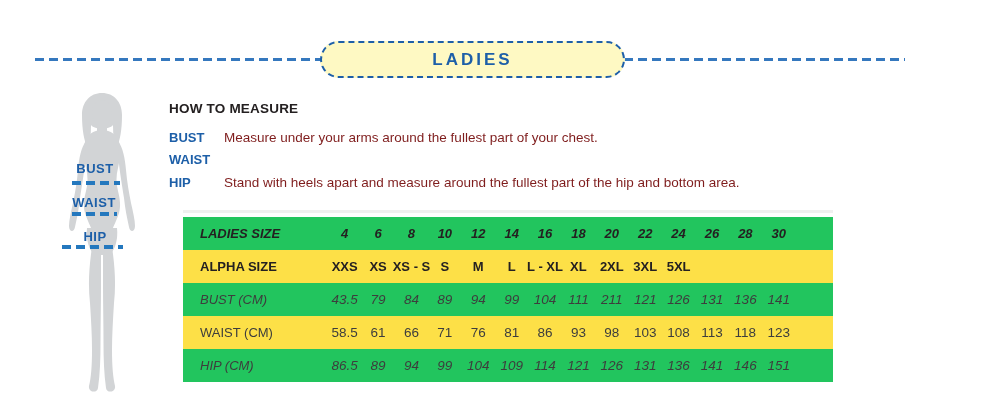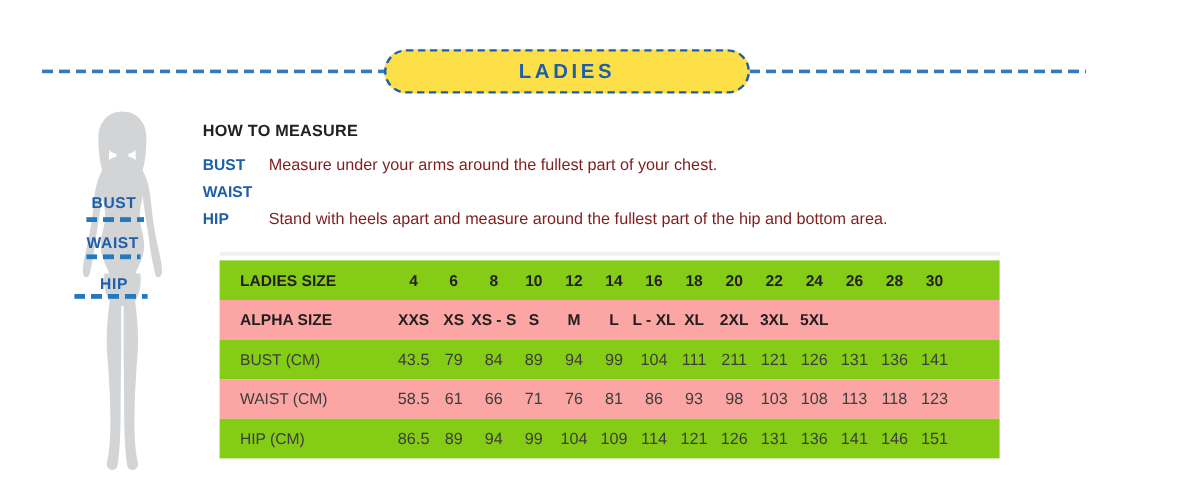--- a/index.html
+++ b/index.html
@@ -19,21 +19,21 @@
     top: 58px;
     height: 3px;
     background: repeating-linear-gradient(90deg, #3578be 0 9px, transparent 9px 14px);
   }
   .hline-left  { left: 35px;  width: 286px; }
   .hline-right { left: 624px; width: 281px; }
   .badge {
     position: absolute;
     left: 320px; top: 41px;
     width: 305px; height: 37px;
-    background: #fde047;
+    background: #fef9c3;
     border: 2px dashed #1d5fa8;
     border-radius: 19px;
     display: flex; align-items: center; justify-content: center;
   }
   .badge-title {
     color: #1d5fa8;
     font-size: 17px;
     font-weight: bold;
     letter-spacing: 3px;
   }
@@ -101,23 +101,23 @@
   .table-topline {
     width: 650px; height: 3px;
     background: #f0f0f0;
     margin-bottom: 4px;
   }
   .trow {
     display: flex;
     align-items: center;
     height: 33px;
     width: 650px;
-    background: #fca5a5;
-  }
-  .trow.alt { background: #84cc16; }
+    background: #fde047;
+  }
+  .trow.alt { background: #22c55e; font-style: italic; }
   .tlabel {
     flex: 0 0 145px;
     padding-left: 17px;
     font-size: 13px;
     color: #3d3d3d;
   }
   .trow.boldrow .tlabel { font-weight: bold; color: #242021; }
   .tcells { display: flex; }
   .tcell {
     flex: 0 0 33.4px;

